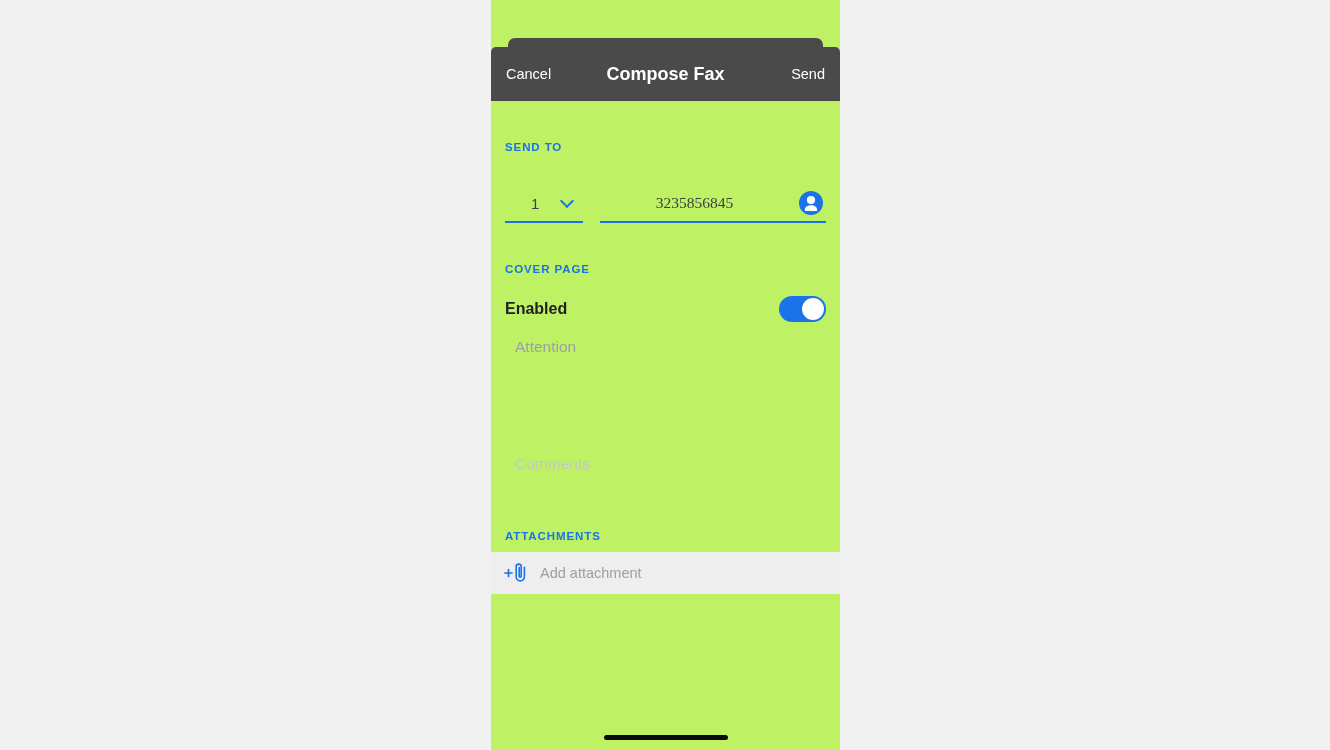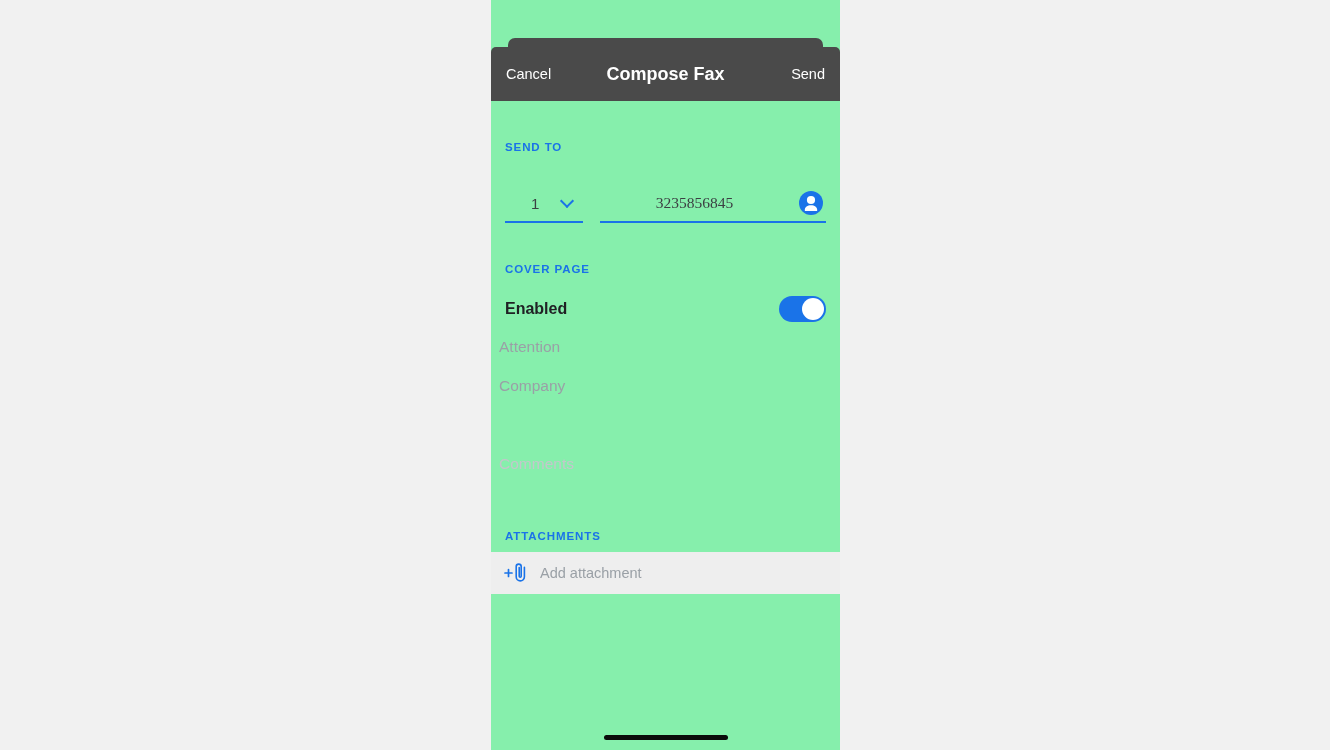--- a/index.html
+++ b/index.html
@@ -16,21 +16,21 @@
     position: relative;
   }
 
   
   #phone {
     position: absolute;
     left: 491px;
     top: 0;
     width: 349px;
     height: 750px;
-    background: #86efac;
+    background: #bef264;
     overflow: hidden;
   }
 
   
   #navbar-wrap {
     position: absolute;
     left: 0;
     top: 0;
     width: 349px;
     height: 101px;
@@ -205,21 +205,21 @@
     right: 2px;
     top: 2px;
     width: 22px;
     height: 22px;
     border-radius: 50%;
     background: #ffffff;
   }
 
   .cover-field {
     position: absolute;
-    left: 8px;
+    left: 24px;
     width: 321px;
     height: 28px;
     border: none;
     outline: none;
     background: transparent;
     font-family: "Liberation Sans", sans-serif;
     font-size: 15.5px;
     color: #3c4043;
     line-height: 28px;
   }
@@ -312,21 +312,20 @@
 
     <div id="enabled-row">
       <span id="enabled-text">Enabled</span>
       <div id="toggle">
         <div id="toggle-knob"></div>
       </div>
     </div>
 
     <input id="field-attention" class="cover-field" type="text" placeholder="Attention" style="">
 
-    <input id="field-company" class="cover-field" type="text" placeholder="Company" style="">
 
 
     <textarea id="field-comments" class="cover-field" placeholder="Comments" style=""></textarea>
 
     <div id="attachments-label" class="section-label">ATTACHMENTS</div>
 
     <div id="add-attachment-row">
       <span id="attach-icon-group">
         <svg width="30" height="22" viewBox="0 0 30 22" aria-hidden="true">
           <path d="M2 11 h7 M5.5 7.5 v7" stroke="#1a73e8" stroke-width="1.7" stroke-linecap="round"></path>

